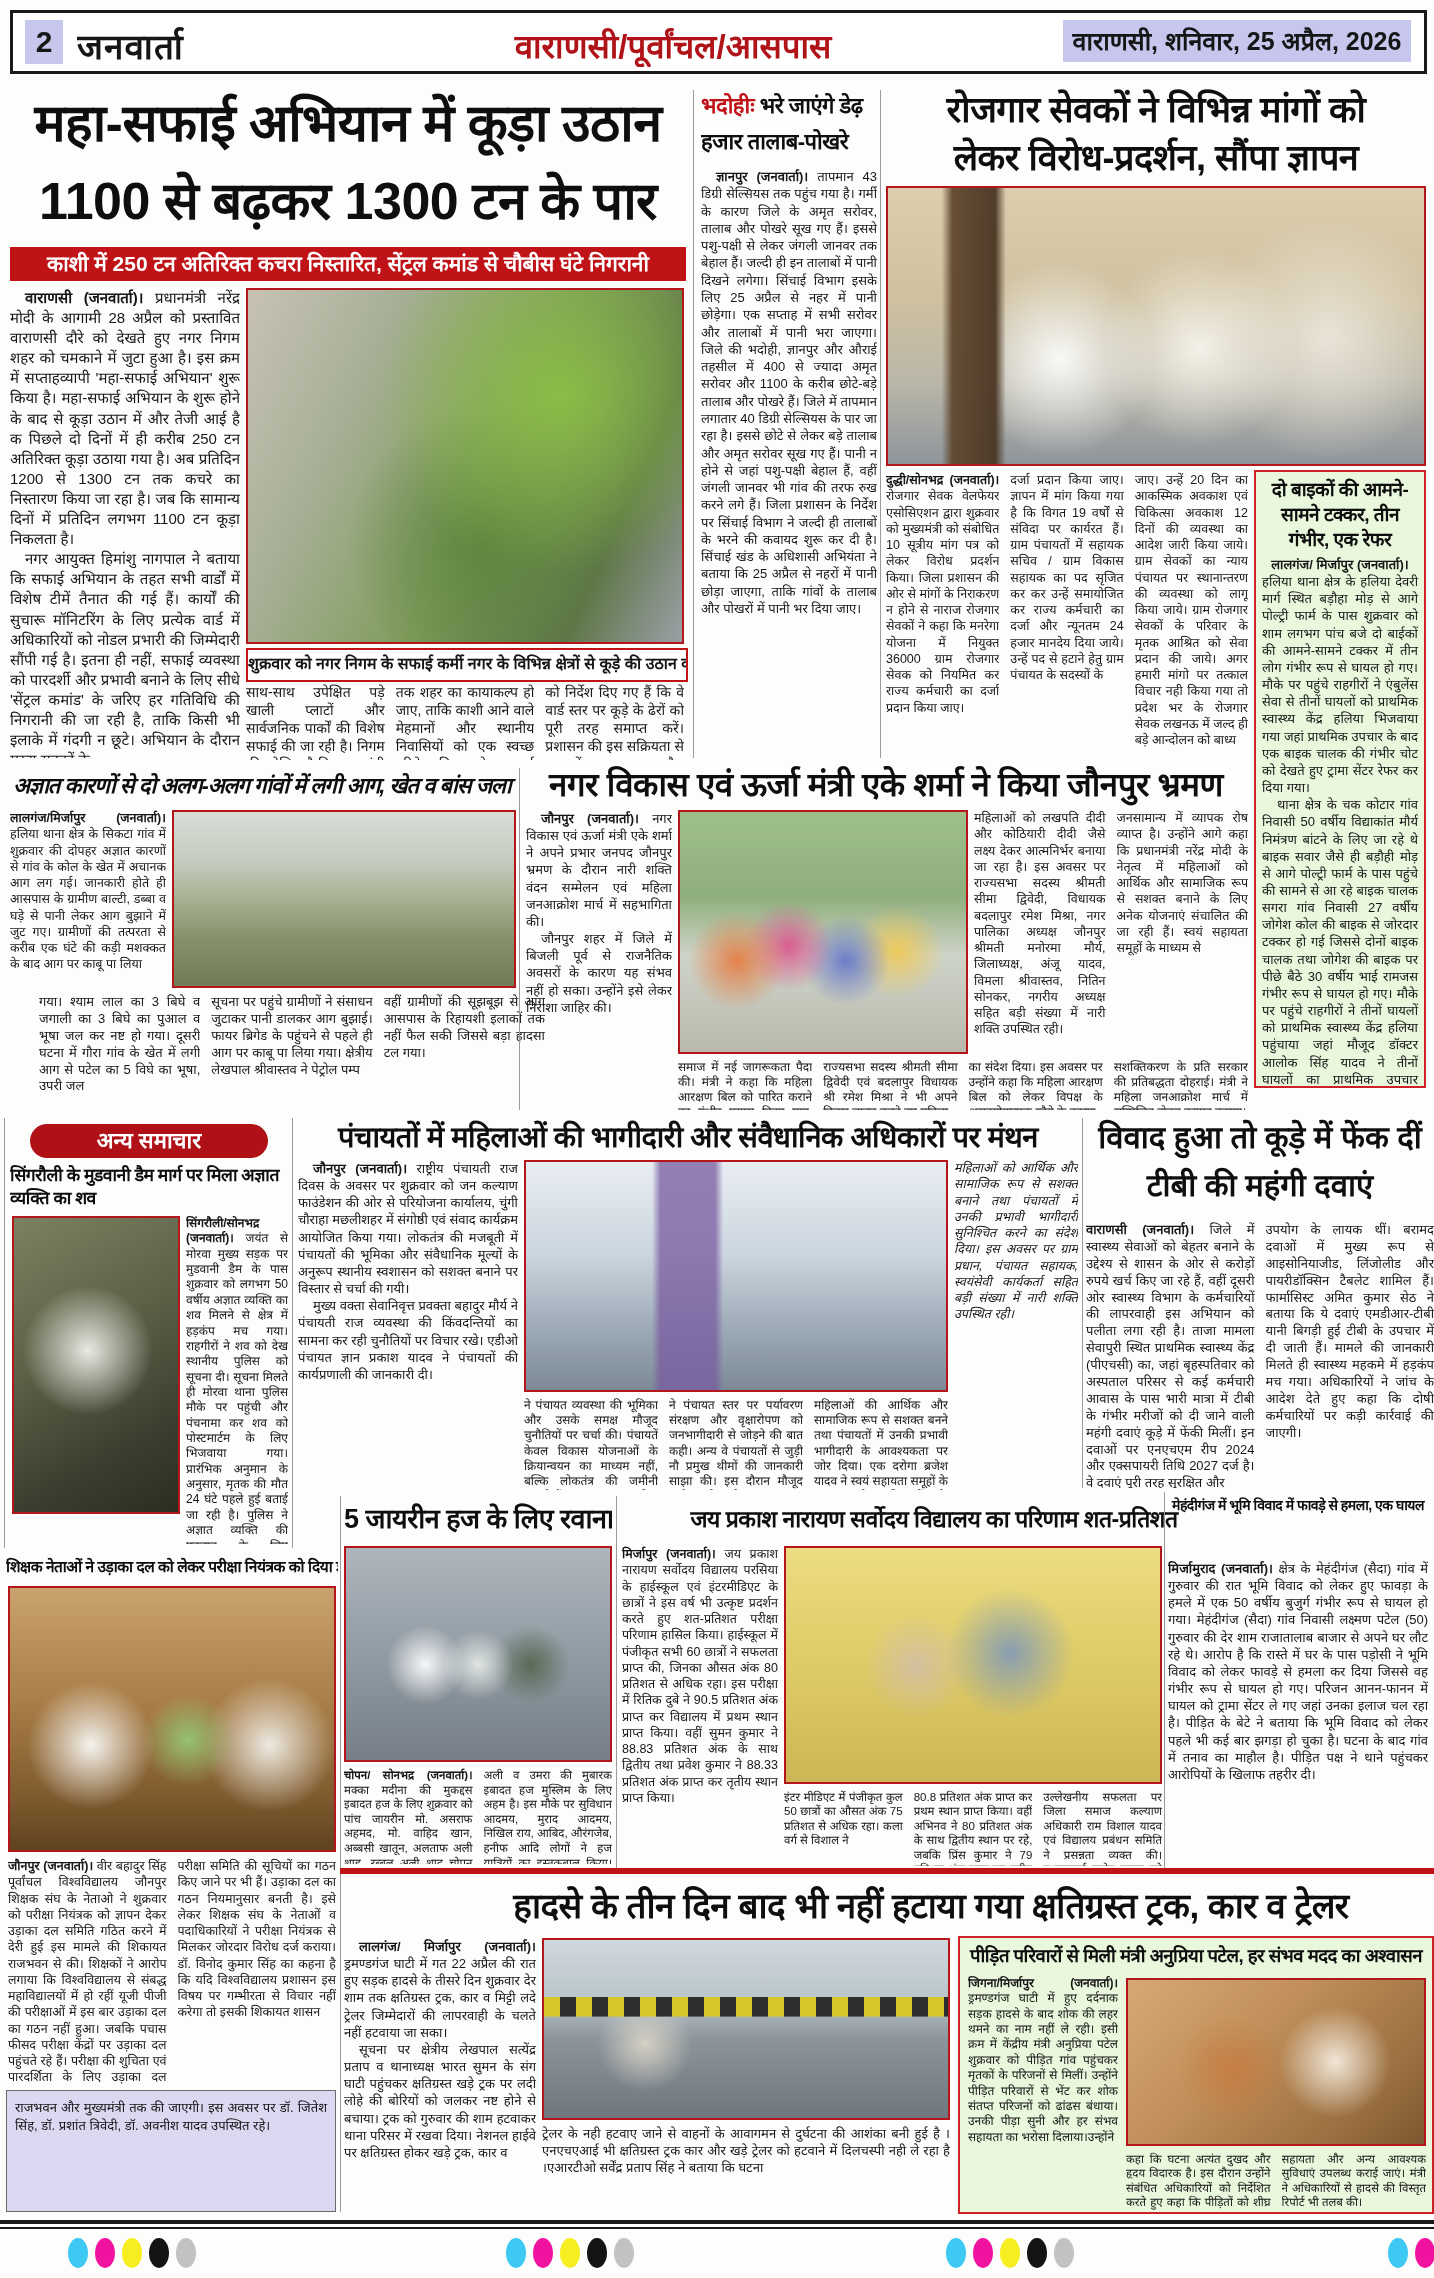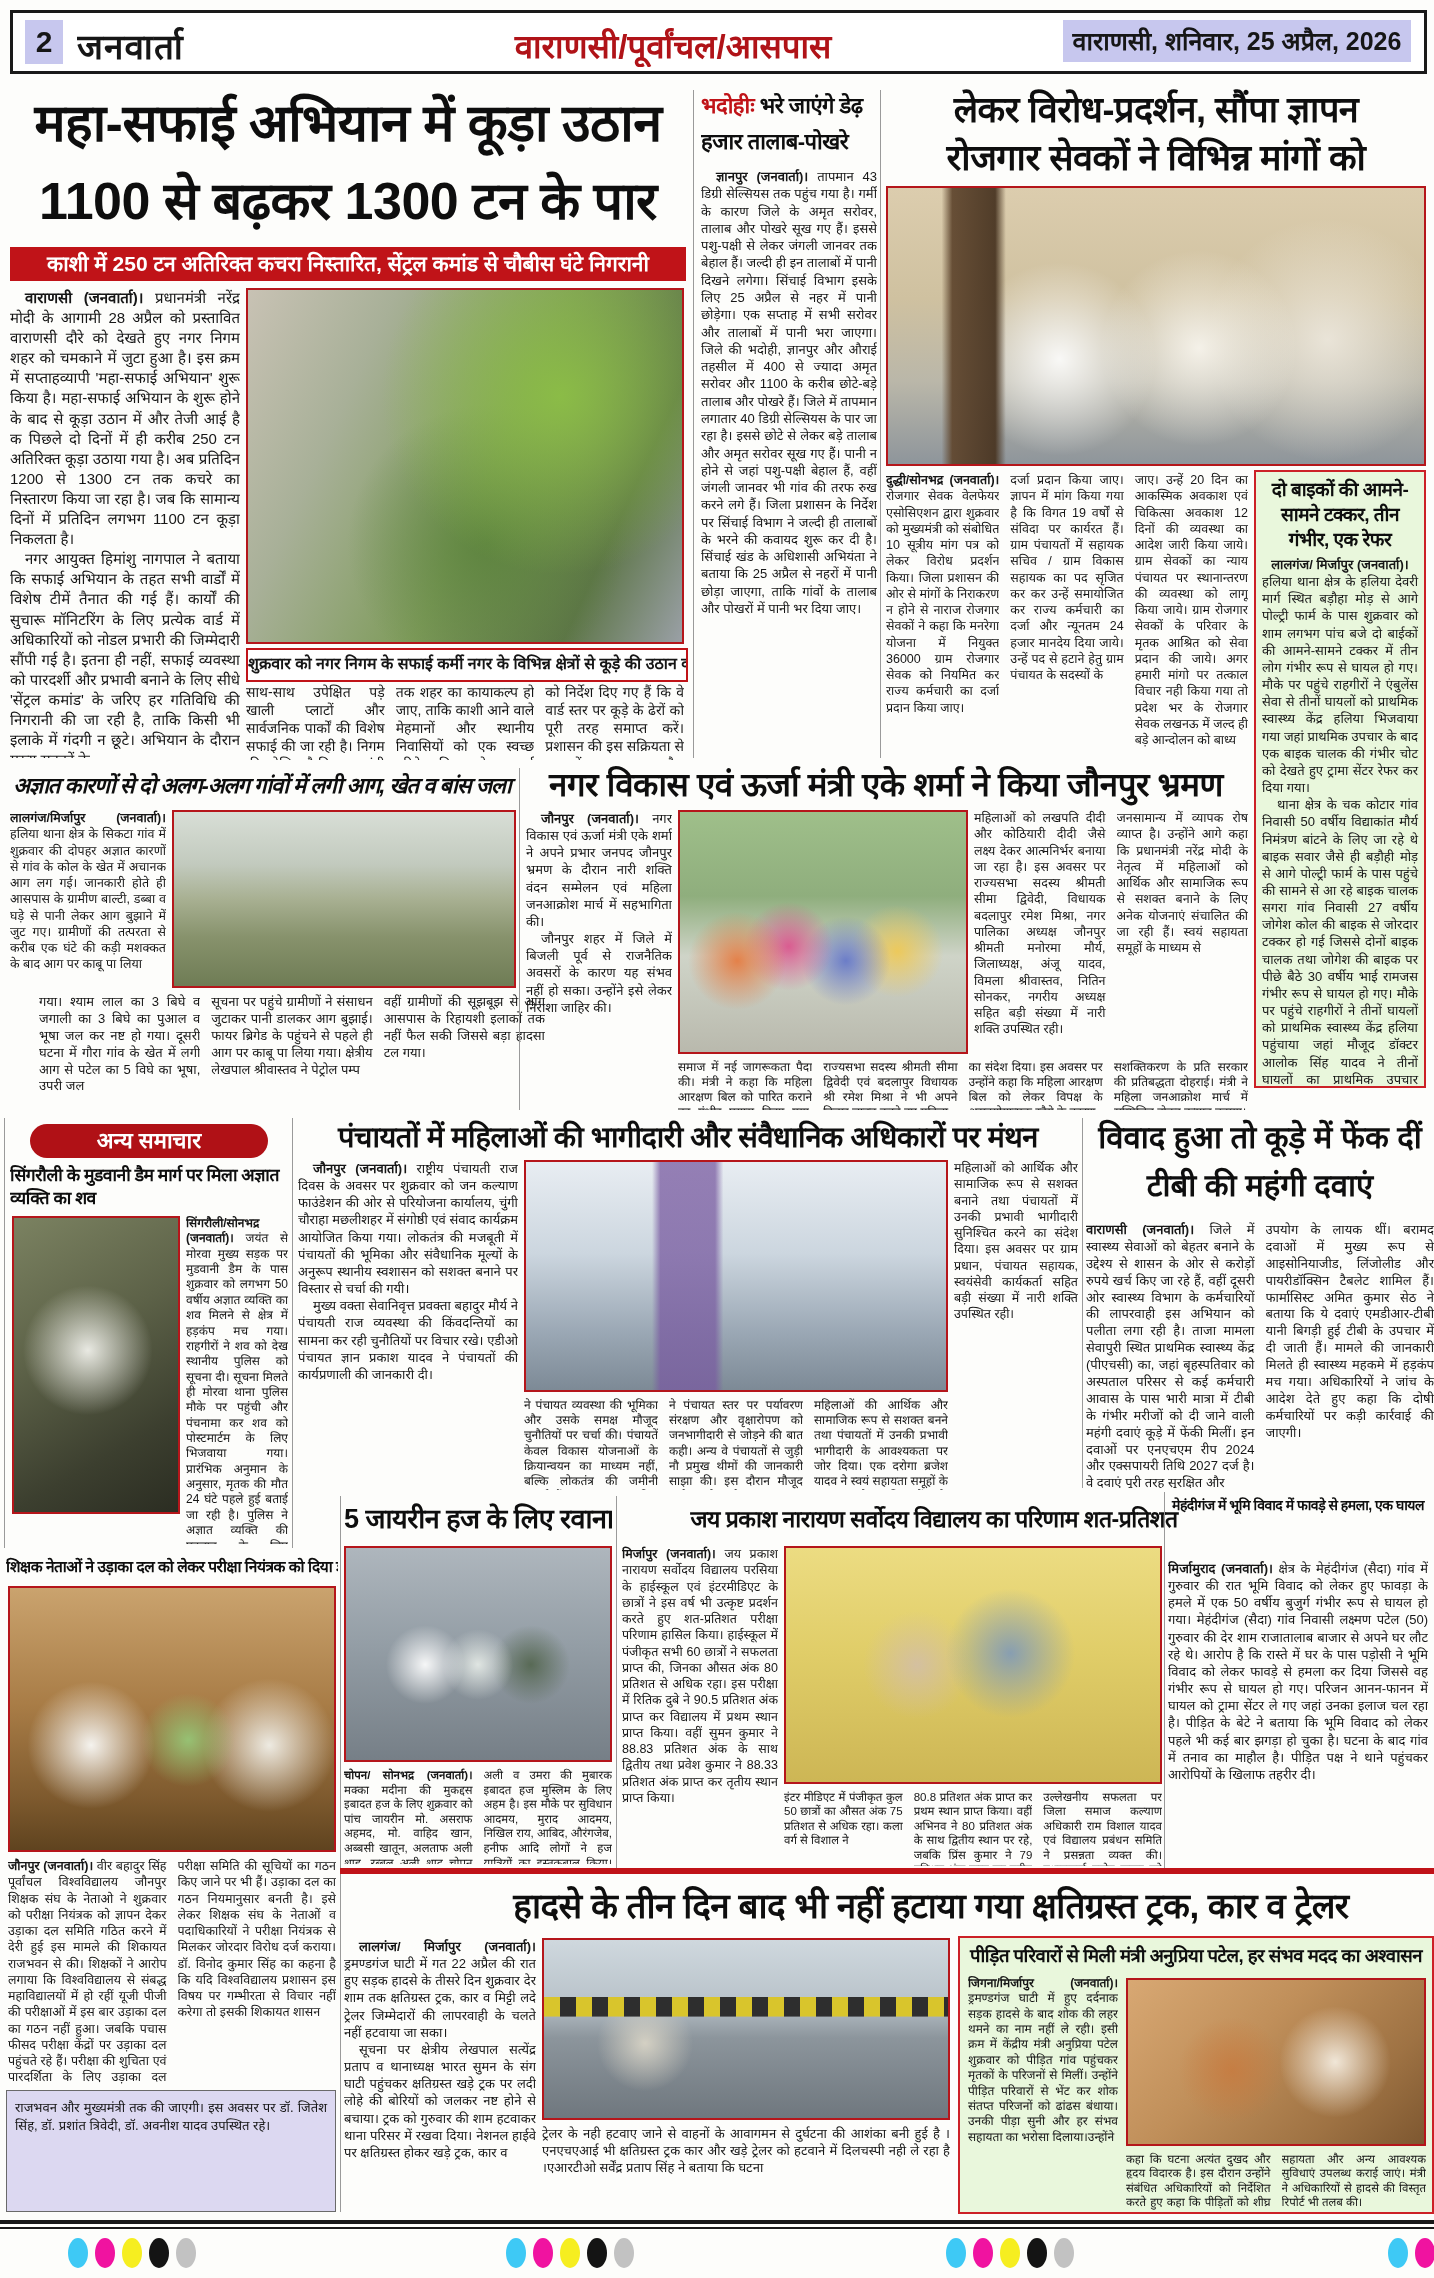--- a/index.html
+++ b/index.html
@@ -110,22 +110,22 @@
 <div class="vrule" style="left:693px;top:90px;height:668px;"></div>
 <div class="abs hl" style="left:701px;top:88px;width:176px;height:76px;font-size:22px;line-height:36px;">
   <span style="color:#c01318;">भदोहीः</span><span> भरे जाएंगे डेढ़ हजार तालाब-पोखरे</span>
 </div>
 <div class="abs jt" style="left:701px;top:168px;width:176px;height:592px;font-size:13px;line-height:1.33;">
   <p class="p"><b class="dl">ज्ञानपुर (जनवार्ता)।</b> <span>तापमान 43 डिग्री सेल्सियस तक पहुंच गया है। गर्मी के कारण जिले के अमृत सरोवर, तालाब और पोखरे सूख गए हैं। इससे पशु-पक्षी से लेकर जंगली जानवर तक बेहाल हैं। जल्दी ही इन तालाबों में पानी दिखने लगेगा। सिंचाई विभाग इसके लिए 25 अप्रैल से नहर में पानी छोड़ेगा। एक सप्ताह में सभी सरोवर और तालाबों में पानी भरा जाएगा। जिले की भदोही, ज्ञानपुर और औराई तहसील में 400 से ज्यादा अमृत सरोवर और 1100 के करीब छोटे-बड़े तालाब और पोखरे हैं। जिले में तापमान लगातार 40 डिग्री सेल्सियस के पार जा रहा है। इससे छोटे से लेकर बड़े तालाब और अमृत सरोवर सूख गए हैं। पानी न होने से जहां पशु-पक्षी बेहाल हैं, वहीं जंगली जानवर भी गांव की तरफ रुख करने लगे हैं। जिला प्रशासन के निर्देश पर सिंचाई विभाग ने जल्दी ही तालाबों के भरने की कवायद शुरू कर दी है। सिंचाई खंड के अधिशासी अभियंता ने बताया कि 25 अप्रैल से नहरों में पानी छोड़ा जाएगा, ताकि गांवों के तालाब और पोखरों में पानी भर दिया जाए।</span></p>
 </div>
 
 <div class="vrule" style="left:880px;top:90px;height:668px;"></div>
 <div class="abs hl ctr" style="left:886px;top:86px;width:540px;height:96px;font-size:36px;line-height:48px;">
+  <div class="nw">रोजगार सेवकों ने विभिन्न मांगों को</div>
   <div class="nw">लेकर विरोध-प्रदर्शन, सौंपा ज्ञापन</div>
-  <div class="nw">रोजगार सेवकों ने विभिन्न मांगों को</div>
 </div>
 <div class="abs photo ph-protest" style="left:886px;top:186px;width:540px;height:280px;"></div>
 <div class="abs cols jt" style="left:886px;top:472px;width:362px;height:288px;font-size:12.5px;line-height:1.3;">
   <div>
       <p class="p0"><b class="dl">दुद्धी/सोनभद्र (जनवार्ता)।</b> <span>रोजगार सेवक वेलफेयर एसोसिएशन द्वारा शुक्रवार को मुख्यमंत्री को संबोधित 10 सूत्रीय मांग पत्र को लेकर विरोध प्रदर्शन किया। जिला प्रशासन की ओर से मांगों के निराकरण न होने से नाराज रोजगार सेवकों ने कहा कि मनरेगा योजना में नियुक्त 36000 ग्राम रोजगार सेवक को नियमित कर राज्य कर्मचारी का दर्जा प्रदान किया जाए।</span></p>
     </div>
   <div>दर्जा प्रदान किया जाए। ज्ञापन में मांग किया गया है कि विगत 19 वर्षों से संविदा पर कार्यरत हैं। ग्राम पंचायतों में सहायक सचिव / ग्राम विकास सहायक का पद सृजित कर कर उन्हें समायोजित कर राज्य कर्मचारी का दर्जा और न्यूनतम 24 हजार मानदेय दिया जाये। उन्हें पद से हटाने हेतु ग्राम पंचायत के सदस्यों के</div>
   <div>जाए। उन्हें 20 दिन का आकस्मिक अवकाश एवं चिकित्सा अवकाश 12 दिनों की व्यवस्था का आदेश जारी किया जाये। ग्राम सेवकों का न्याय पंचायत पर स्थानान्तरण की व्यवस्था को लागू किया जाये। ग्राम रोजगार सेवकों के परिवार के मृतक आश्रित को सेवा प्रदान की जाये। अगर हमारी मांगो पर तत्काल विचार नही किया गया तो प्रदेश भर के रोजगार सेवक लखनऊ में जल्द ही बड़े आन्दोलन को बाध्य</div>
 </div>
 
@@ -175,21 +175,21 @@
 <div class="abs jt" style="left:186px;top:1216px;width:102px;height:328px;font-size:12px;line-height:1.28;">
   <p class="p0"><b class="dl">सिंगरौली/सोनभद्र (जनवार्ता)।</b> <span>जयंत से मोरवा मुख्य सड़क पर मुडवानी डै­म के पास शुक्रवार को लगभग 50 वर्षीय अज्ञात व्यक्ति का शव मिलने से क्षेत्र में हड़कंप मच गया। राहगीरों ने शव को देख स्थानीय पुलिस को सूचना दी। सूचना मिलते ही मोरवा थाना पुलिस मौके पर पहुंची और पंचनामा कर शव को पोस्टमार्टम के लिए भिजवाया गया। प्रारंभिक अनुमान के अनुसार, मृतक की मौत 24 घंटे पहले हुई बताई जा रही है। पुलिस ने अज्ञात व्यक्ति की पहचान के लिए आसपास के लोगों से पूछताछ शुरू कर दी है। साथ ही आम नागरिकों से अपील की गई है कि यदि कोई व्यक्ति मृतक को पहचानता हो, तो वह नजदीकी मोरवा थाना पहुंचकर जानकारी दे, ताकि आगे की कार्रवाई की जा सके।</span></p>
 </div>
 
 <div class="abs hl ctr nw" style="left:298px;top:1118px;width:780px;height:38px;font-size:29px;line-height:38px;">पंचायतों में महिलाओं की भागीदारी और संवैधानिक अधिकारों पर मंथन</div>
 <div class="abs jt" style="left:298px;top:1160px;width:220px;height:330px;font-size:13px;line-height:1.32;">
   <p class="p"><b class="dl">जौनपुर (जनवार्ता)।</b> <span>राष्ट्रीय पंचायती राज दिवस के अवसर पर शुक्रवार को जन कल्याण फाउंडेशन की ओर से परियोजना कार्यालय, चुंगी चौराहा मछलीशहर में संगोष्ठी एवं संवाद कार्यक्रम आयोजित किया गया। लोकतंत्र की मजबूती में पंचायतों की भूमिका और संवैधानिक मूल्यों के अनुरूप स्थानीय स्वशासन को सशक्त बनाने पर विस्तार से चर्चा की गयी।</span></p>
   <p class="p">मुख्य वक्ता सेवानिवृत्त प्रवक्ता बहादुर मौर्य ने पंचायती राज व्यवस्था की किंवदन्तियों का सामना कर रही चुनौतियों पर विचार रखे। एडीओ पंचायत ज्ञान प्रकाश यादव ने पंचायतों की कार्यप्रणाली की जानकारी दी।</p>
 </div>
 <div class="abs photo ph-seminar" style="left:524px;top:1160px;width:424px;height:232px;"></div>
-<div class="abs jt" style="left:954px;top:1160px;width:124px;height:330px;font-size:12.5px;line-height:1.3;">महिलाओं को आर्थिक और सामाजिक रूप से सशक्त बनाने तथा पंचायतों में उनकी प्रभावी भागीदारी सुनिश्चित करने का संदेश दिया। इस अवसर पर ग्राम प्रधान, पंचायत सहायक, स्वयंसेवी कार्यकर्ता सहित बड़ी संख्या में नारी शक्ति उपस्थित रही।</div>
+<div class="abs jt" style="left:954px;top:1160px;width:124px;height:330px;font-size:12.5px;line-height:1.3;font-style:italic;">महिलाओं को आर्थिक और सामाजिक रूप से सशक्त बनाने तथा पंचायतों में उनकी प्रभावी भागीदारी सुनिश्चित करने का संदेश दिया। इस अवसर पर ग्राम प्रधान, पंचायत सहायक, स्वयंसेवी कार्यकर्ता सहित बड़ी संख्या में नारी शक्ति उपस्थित रही।</div>
 <div class="abs cols jt" style="left:524px;top:1398px;width:424px;height:92px;font-size:12px;line-height:1.27;">
   <div>ने पंचायत व्यवस्था की भूमिका और उसके समक्ष मौजूद चुनौतियों पर चर्चा की। पंचायतें केवल विकास योजनाओं के क्रियान्वयन का माध्यम नहीं, बल्कि लोकतंत्र की जमीनी इकाई हैं, जहां आम नागरिक की सीधी भागीदारी सुनिश्चित होती है।</div>
   <div>ने पंचायत स्तर पर पर्यावरण संरक्षण और वृक्षारोपण को जनभागीदारी से जोड़ने की बात कही। अन्य वे पंचायतों से जुड़ी नौ प्रमुख थीमों की जानकारी साझा की। इस दौरान मौजूद मनरेगा सेल के एक सदस्य सहायता समूहों के माध्यम से</div>
   <div>महिलाओं की आर्थिक और सामाजिक रूप से सशक्त बनने तथा पंचायतों में उनकी प्रभावी भागीदारी के आवश्यकता पर जोर दिया। एक दरोगा ब्रजेश यादव ने स्वयं सहायता समूहों के माध्यम से महिलाओं के अधिकारों की जानकारी दी।</div>
 </div>
 
 <div class="vrule" style="left:1082px;top:1118px;height:370px;"></div>
 <div class="abs hl ctr" style="left:1086px;top:1114px;width:348px;height:100px;font-size:31px;line-height:48px;letter-spacing:0;">विवाद हुआ तो कूड़े में फेंक दीं टीबी की महंगी दवाएं</div>
 <div class="abs cols jt" style="left:1086px;top:1222px;width:348px;height:266px;font-size:13px;line-height:1.3;">
   <div>

